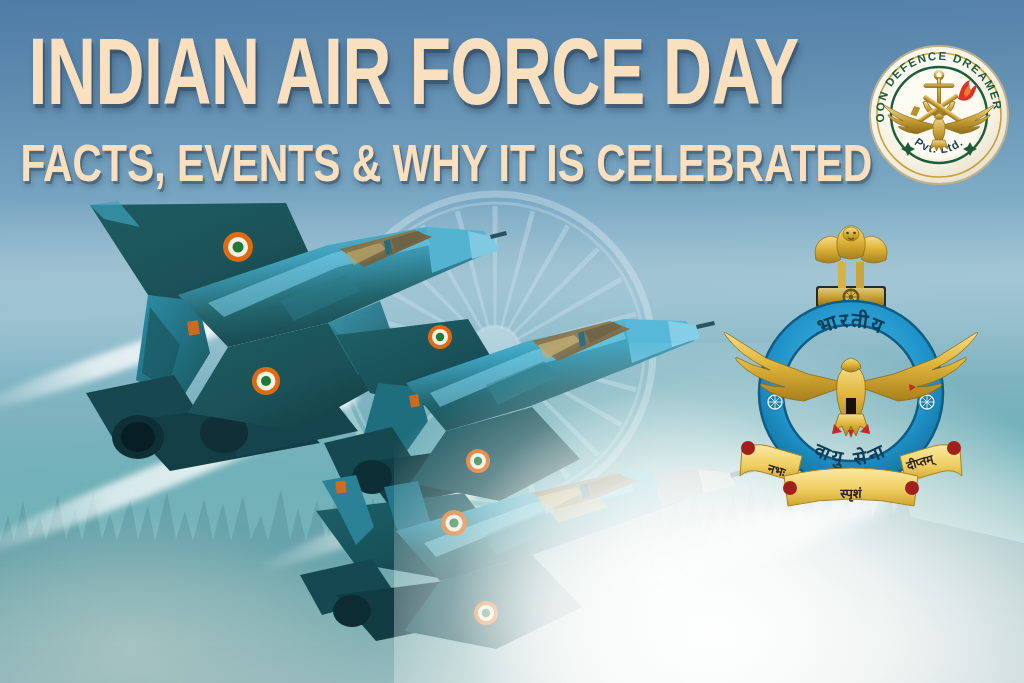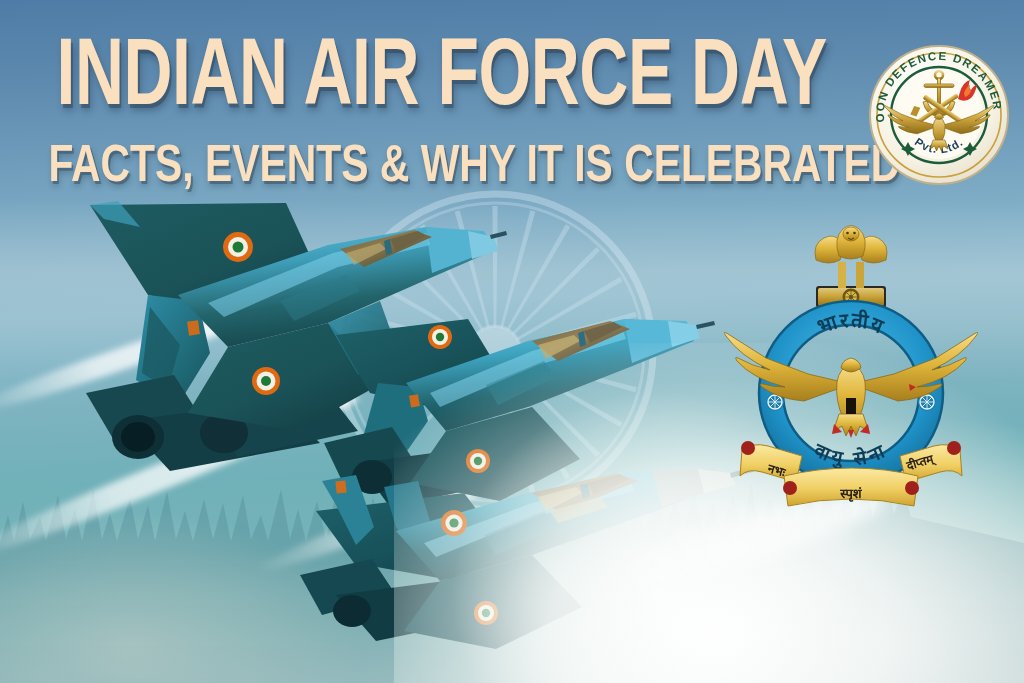--- a/index.html
+++ b/index.html
@@ -119,21 +119,20 @@
   .jet.j2 { left: 318px; top: 275px; width: 420px; height: 250px; }
   .jet.j3 { left: 300px; top: 435px; width: 470px; height: 230px; }
 
   
   .title-wrap {
     position: absolute;
     left: 0; top: 26px;
     width: 816px;
     text-align: center;
     pointer-events: none;
-    padding-left: 28px;
   }
   .title-main {
     display: block;
     margin: 0;
     font-family: "Liberation Sans", sans-serif;
     font-weight: bold;
     font-size: 73px;
     line-height: 0.96;
     letter-spacing: -0.5px;
     color: #fbe0c0;

